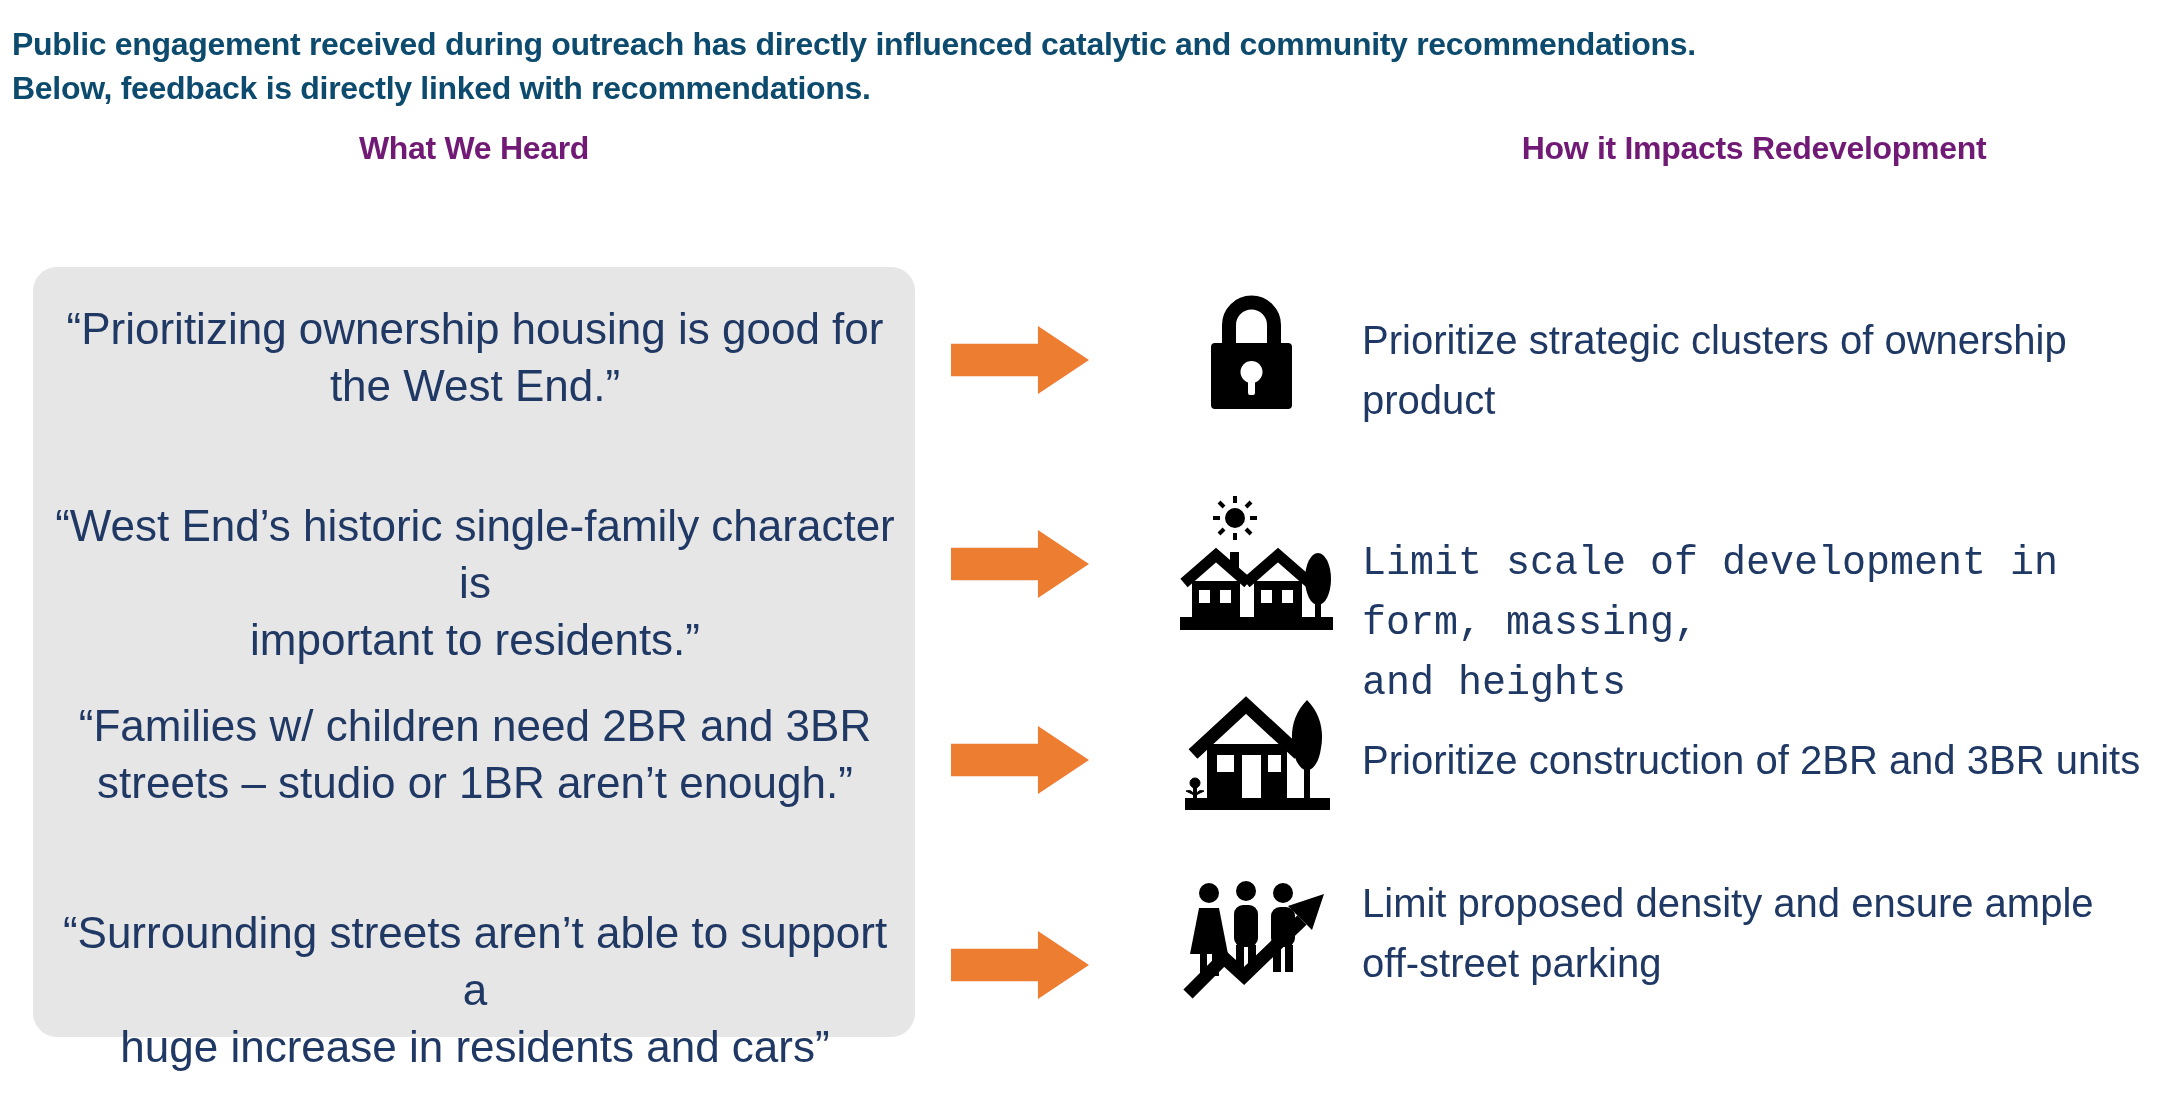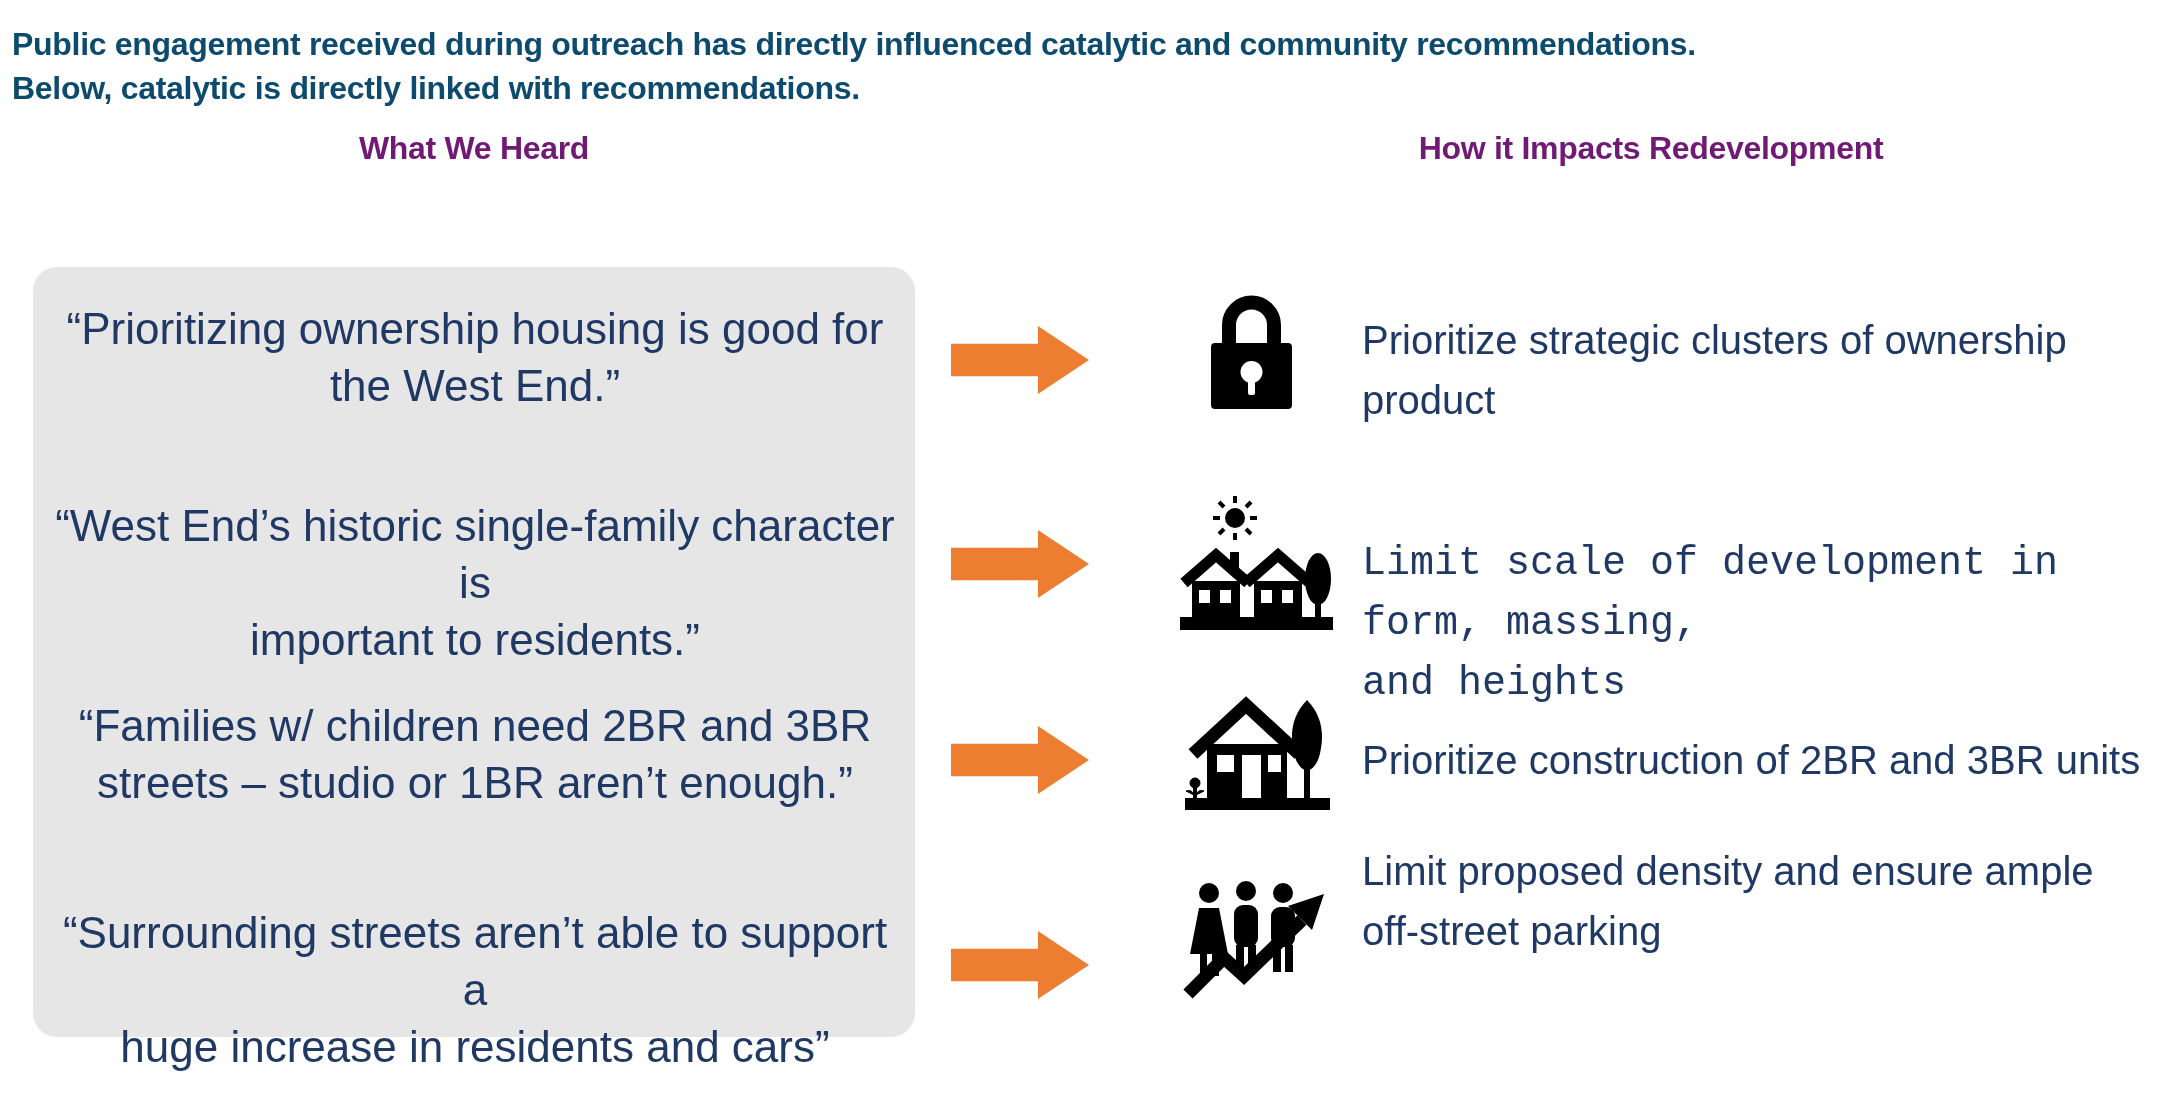--- a/index.html
+++ b/index.html
@@ -25,21 +25,21 @@
   .col-header {
     position: absolute;
     top: 130px;
     font-size: 32px;
     font-weight: bold;
     color: #701a75;
     text-align: center;
     letter-spacing: -0.3px;
   }
   .col-header.left  { left: 33px;   width: 882px; }
-  .col-header.right { left: 1239px; width: 824px; }
+  .col-header.right { left: 1342px; width: 824px; }
   .quote-box {
     position: absolute;
     left: 33px; top: 267px;
     width: 882px; height: 770px;
     background: #E7E6E6;
     border-radius: 24px;
   }
   .quote {
     position: absolute;
     left: 45px;
@@ -75,30 +75,30 @@
     left: 1362px;
     width: 800px;
     color: #1F3864;
     font-size: 40px;
     line-height: 60px;
     white-space: pre-line;
   }
   .r1 { top: 310px; }
   .r2 { top: 534px; font-family: Liberation Mono, monospace; }
   .r3 { top: 730px; }
-  .r4 { top: 841px; }
+  .r4 { top: 873px; }
 </style>
 </head>
 <body>
 
 <div class="canvas">
 
   <div class="intro">
     <div>Public engagement received during outreach has directly influenced catalytic and community recommendations.</div>
-    <div>Below, catalytic is directly linked with recommendations.</div>
+    <div>Below, feedback is directly linked with recommendations.</div>
   </div>
 
   <div class="col-header left">What We Heard</div>
   <div class="col-header right">How it Impacts Redevelopment</div>
 
   <div class="quote-box"></div>
 
   <div class="quote q1">“Prioritizing ownership housing is good for
 the West End.”</div>
   <div class="quote q2">“West End’s historic single-family character is

